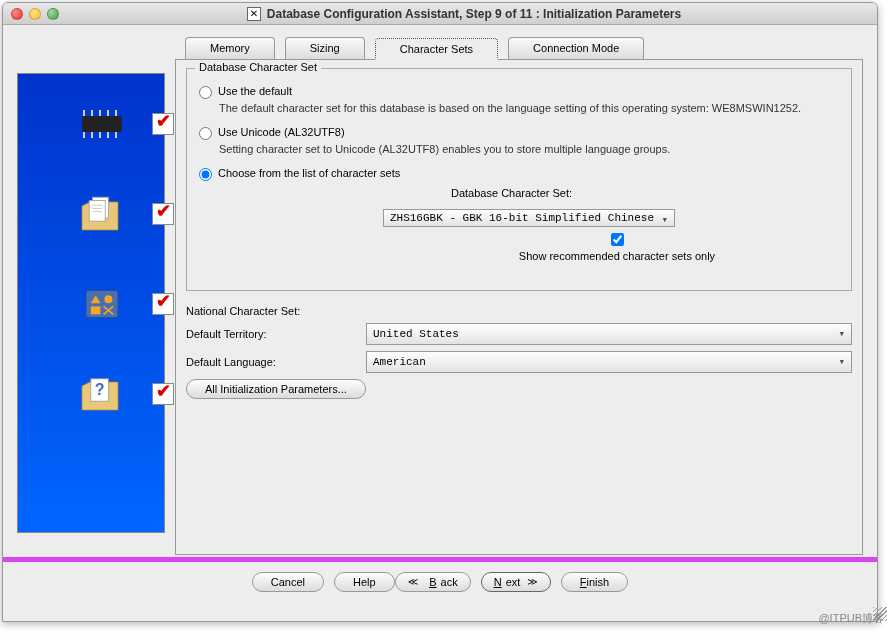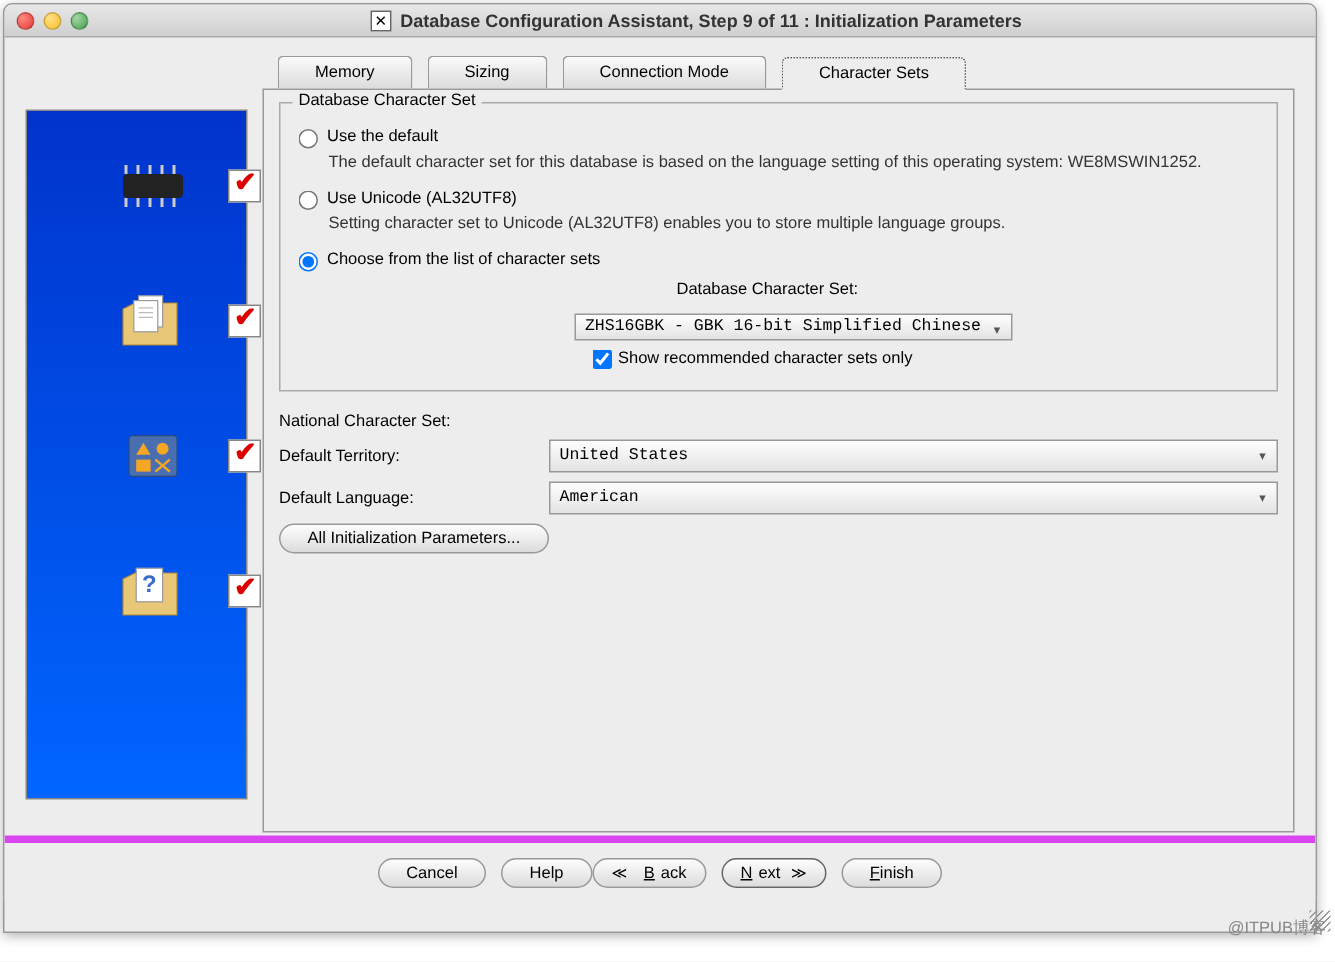--- a/index.html
+++ b/index.html
@@ -26,33 +26,33 @@
 .side-graphic { width: 60px; height: 40px; margin-right: 20px; }
 
 .main { flex: 1; display: flex; flex-direction: column; }
 
 .tabs { display: flex; gap: 10px; margin-left: 10px; }
 .tab { padding: 4px 24px; background: linear-gradient(#fafafa, #dcdcdc); border: 1px solid #999; border-bottom: none; border-radius: 4px 4px 0 0; font-size: 11px; cursor: pointer; }
 .tab.active { background: #ededed; border: 1px dotted #555; border-bottom: 1px solid #ededed; position: relative; top: 1px; }
 
 .tab-content { border: 1px solid #999; background: #ededed; padding: 8px 10px 10px 10px; flex: 1; }
 
-.fieldset { border: 1px solid #aaa; padding: 10px 12px 14px 12px; position: relative; margin-bottom: 14px; }
+.fieldset { border: 1px solid #aaa; padding: 10px 12px 28px 12px; position: relative; margin-bottom: 14px; }
 .legend { position: absolute; top: -8px; left: 8px; background: #ededed; padding: 0 4px; font-size: 11px; }
 
 .radio-row { display: flex; align-items: flex-start; gap: 6px; margin: 6px 0 2px 0; }
 .radio-row input { margin-top: 1px; }
 .radio-desc { margin: 2px 0 10px 20px; color: #333; line-height: 1.35; }
 
 .select-row { display: flex; align-items: center; margin: 6px 0 6px 20px; gap: 10px; flex-direction: column; }
 .select-row label { width: 156px; }
 .select { flex: 1; height: 22px; background: linear-gradient(#fefefe, #e3e3e3); border: 1px solid #999; padding: 2px 20px 2px 6px; font-size: 11px; position: relative; text-align: left; font-family: Liberation Mono, monospace; }
 .select::after { content: "▾"; position: absolute; right: 6px; top: 3px; color: #555; }
 
-.checkbox-row { margin-left: 196px; display: flex; align-items: center; gap: 4px; }
+.checkbox-row { margin-left: 196px; display: flex; align-items: center; gap: 4px; flex-direction: column; }
 
 .outer-row { display: flex; align-items: center; margin: 6px 0; gap: 10px; }
 .outer-row label { width: 170px; }
 
 .all-params-btn { margin-top: 6px; }
 
 .btn { background: linear-gradient(#fdfdfd, #dcdcdc); border: 1px solid #999; border-radius: 12px; padding: 3px 18px; font-size: 11px; cursor: pointer; font-family: inherit; }
 
 .footer { height: 44px; border-top: 5px solid #d946ef; margin-top: 2px; padding: 8px 20px; display: flex; align-items: center; justify-content: center; background: #ededed; }
 .footer-left, .footer-right { display: flex; gap: 10px; align-items: center; }
@@ -132,22 +132,22 @@
             <text x="27" y="26" font-size="20" fill="#3a6acc" text-anchor="middle" font-weight="bold">?</text>
           </svg>
         <span class="check"></span>
       </div>
     </div>
 
     <div class="main">
       <div class="tabs">
         <div class="tab">Memory</div>
         <div class="tab">Sizing</div>
+        <div class="tab active">Character Sets</div>
         <div class="tab">Connection Mode</div>
-        <div class="tab active">Character Sets</div>
       </div>
 
       <div class="tab-content">
         <div class="fieldset">
           <span class="legend">Database Character Set</span>
 
           <div class="radio-row">
             <input type="radio" name="cs" style="">
             <label>Use the default</label>
           </div>

